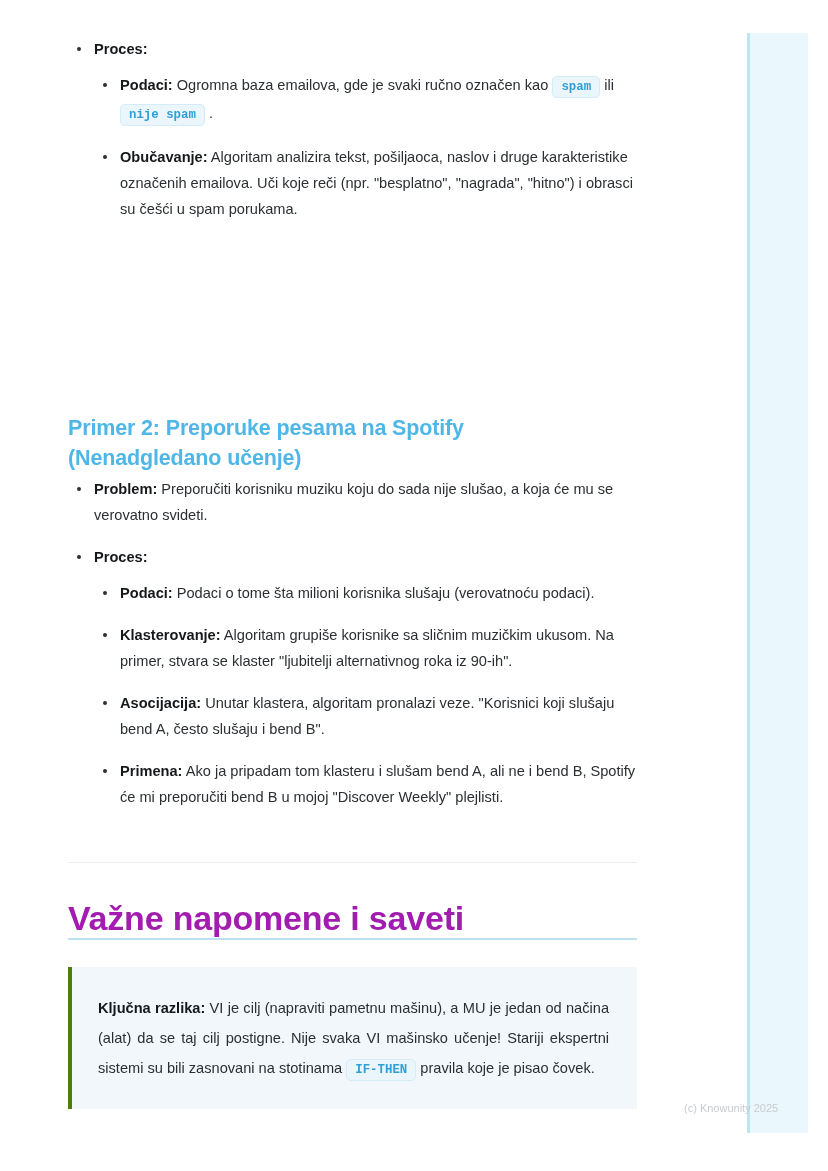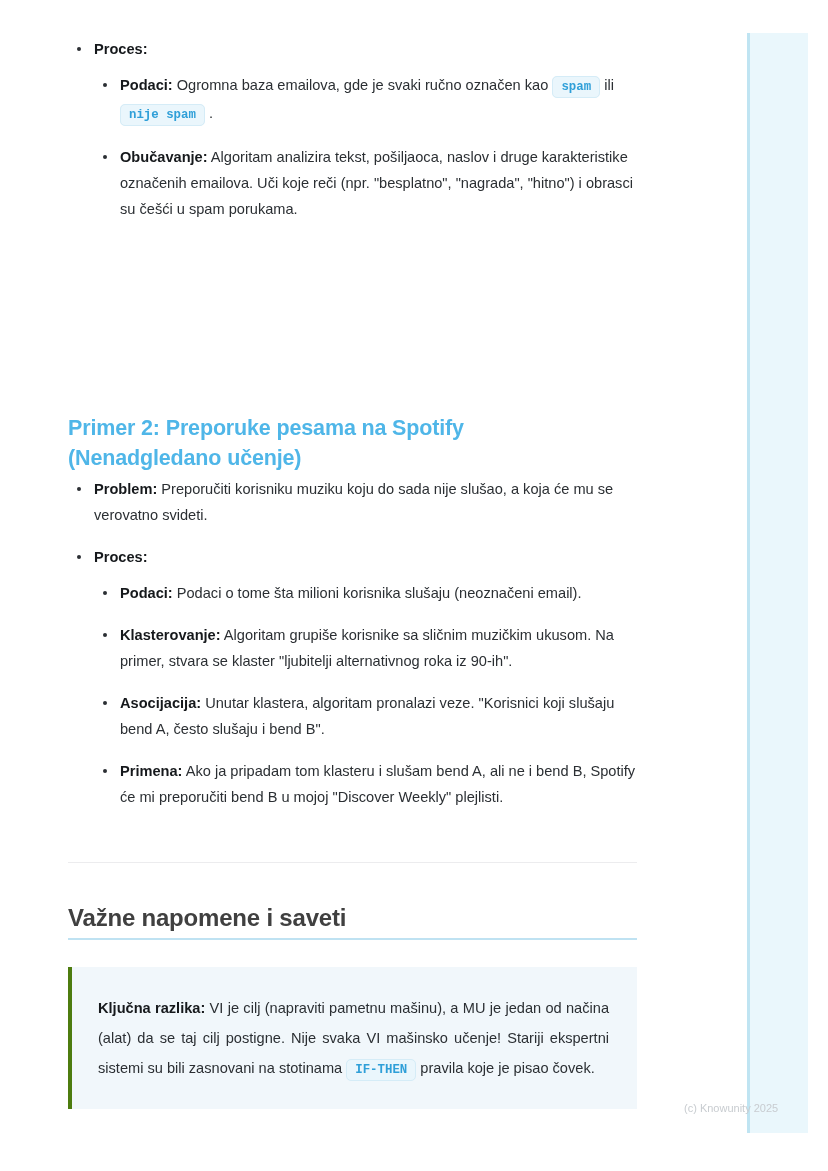--- a/index.html
+++ b/index.html
@@ -108,24 +108,24 @@
   h3.h-sub {
     margin: 0;
     font-size: 21.5px;
     line-height: 30px;
     font-weight: bold;
     color: #4fb6e8;
     letter-spacing: -0.15px;
   }
   h2.h-main {
     margin: 0;
-    font-size: 24px;
+    font-size: 34px;
     line-height: 34px;
     font-weight: bold;
-    color: #404040;
+    color: #a21caf;
     letter-spacing: -0.2px;
   }
   .rule-grey {
     height: 1px;
     background: #ececee;
     border: 0;
     margin: 0;
   }
   .rule-blue {
     height: 2px;
@@ -200,21 +200,21 @@
         <span class="lead">Problem:</span><span> Preporučiti korisniku muziku koju do sada nije slušao, a koja će mu se verovatno svideti.</span>
       </li>
 
 
       <li>
         <span class="lead">Proces:</span>
 
         <ul class="lvl2">
 
           <li>
-            <span class="lead">Podaci:</span><span> Podaci o tome šta milioni korisnika slušaju (neoznačeni email).</span>
+            <span class="lead">Podaci:</span><span> Podaci o tome šta milioni korisnika slušaju (verovatnoću podaci).</span>
           </li>
 
           <li>
             <span class="lead">Klasterovanje:</span><span> Algoritam grupiše korisnike sa sličnim muzičkim ukusom. Na primer, stvara se klaster "ljubitelji alternativnog roka iz 90-ih".</span>
           </li>
 
           <li>
             <span class="lead">Asocijacija:</span><span> Unutar klastera, algoritam pronalazi veze. "Korisnici koji slušaju bend A, često slušaju i bend B".</span>
           </li>
 

